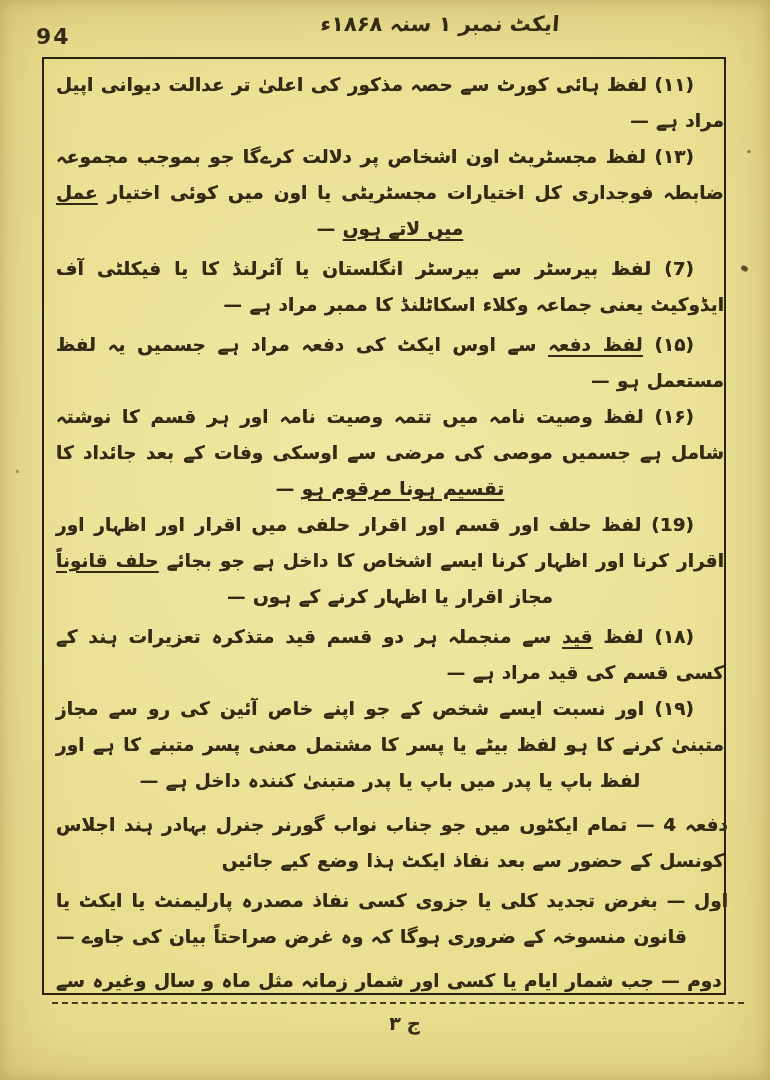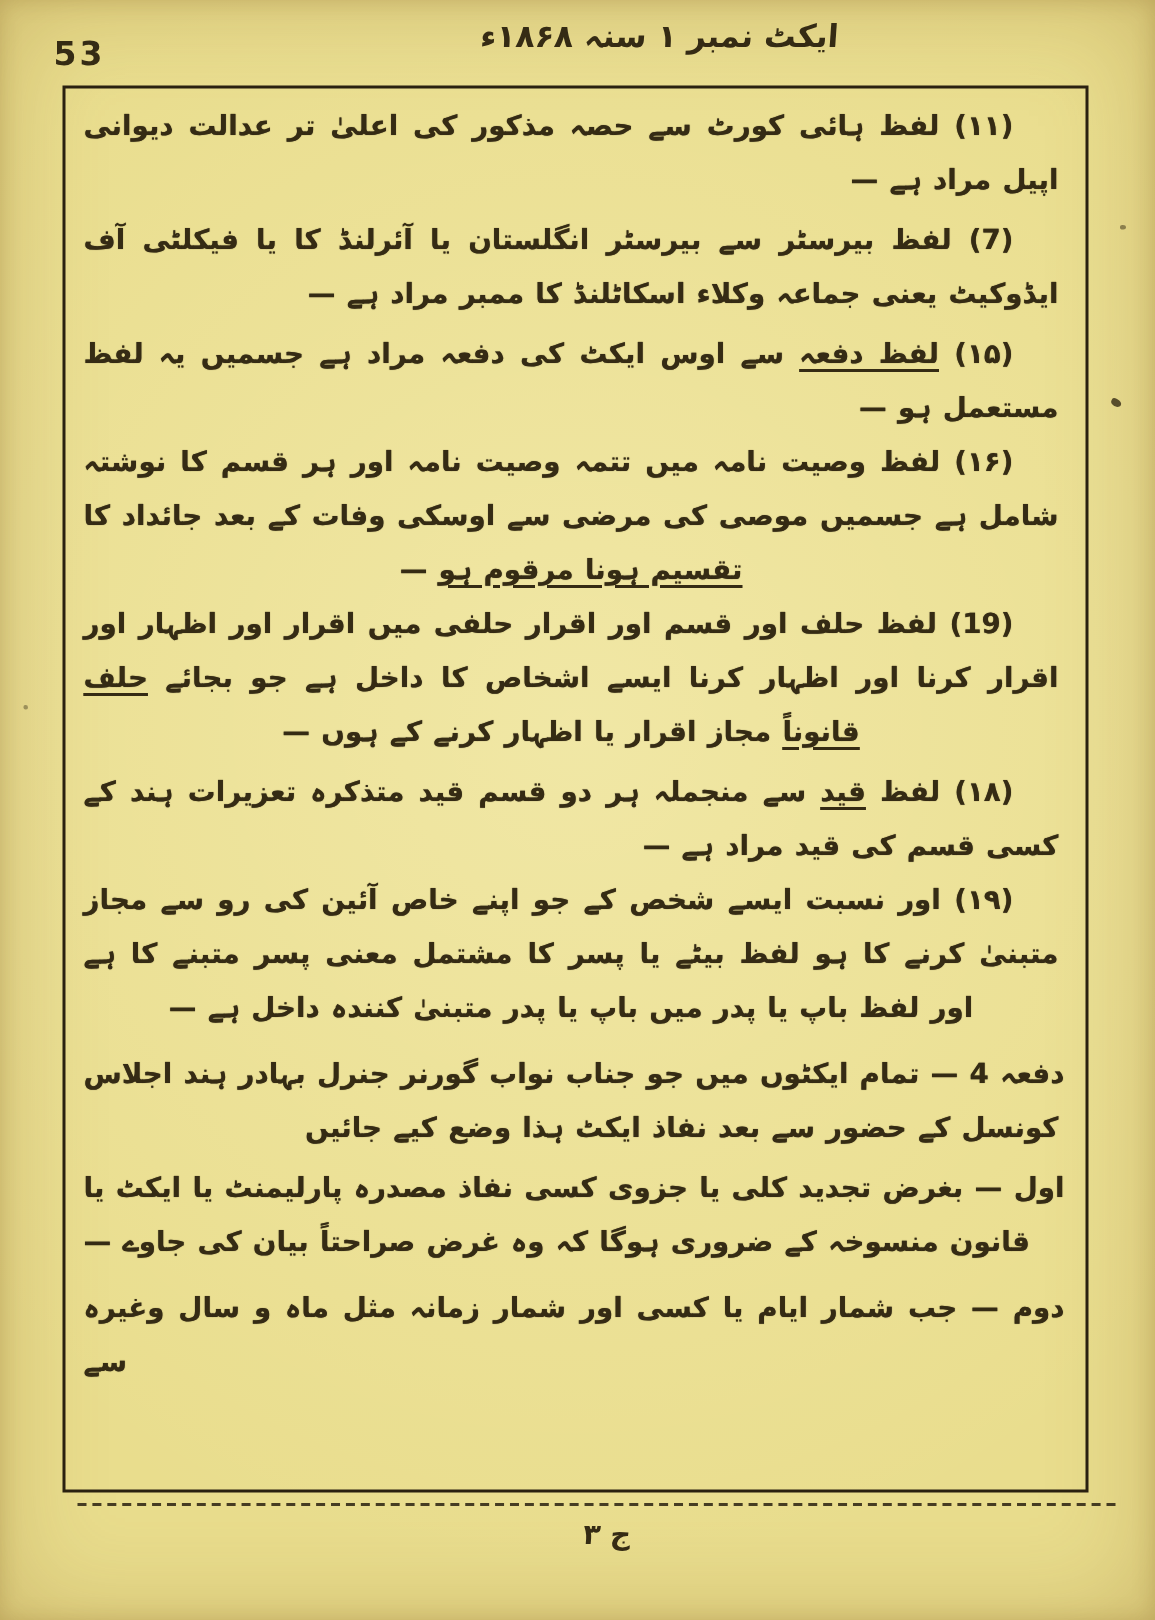--- a/index.html
+++ b/index.html
@@ -31,21 +31,21 @@
     position:absolute;top:12px;left:0;right:0;
     text-align:center;padding-left:110px;
     font-size:21px;font-weight:bold;
     transform:skewX(-4deg);
   }
   
   .frame{
     position:absolute;left:42px;top:57px;width:684px;height:938px;
     border:2px solid var(--rule);
     box-sizing:border-box;
-    padding:8px 18px 4px 12px;
+    padding:8px 0 4px 12px;
   }
   .clause{
     margin:0;direction:rtl;
     font-size:18.5px;line-height:36px;font-weight:bold;
     text-align:justify;
     text-shadow:0 0 .6px rgba(53,43,20,.8);
     word-spacing:1px;
   }
   .num{text-indent:30px;}
   .flush{text-indent:-4px;}
@@ -70,26 +70,27 @@
   .speck{position:absolute;background:var(--ink);border-radius:40% 60% 50% 50%;opacity:.8;}
   .speck.s1{left:741px;top:266px;width:7px;height:5px;transform:rotate(25deg);}
   .speck.s2{left:747px;top:150px;width:4px;height:3px;opacity:.5;}
   .speck.s3{left:16px;top:470px;width:3px;height:3px;opacity:.4;}
 </style>
 </head>
 <body>
 
 <div class="vignette"></div>
 
-<div class="folio">53</div>
+<div class="folio">94</div>
 
 <div class="running-head">ایکٹ نمبر ۱ سنہ ۱۸۶۸ء</div>
 
 <div class="frame">
   <p class="clause num last-right"><span>(۱۱) لفظ ہائی کورٹ سے حصہ مذکور کی اعلیٰ تر عدالت دیوانی اپیل مراد ہے —</span></p>
+  <p class="clause num last-center"><span>(۱۳) لفظ مجسٹریٹ اون اشخاص پر دلالت کرےگا جو بموجب مجموعہ ضابطہ فوجداری کل اختیارات مجسٹریٹی یا اون میں کوئی اختیار </span><span class="u">عمل میں لاتے ہوں</span><span> —</span></p>
   <p class="clause num last-right sp-sm"><span>(7) لفظ بیرسٹر سے بیرسٹر انگلستان یا آئرلنڈ کا یا فیکلٹی آف ایڈوکیٹ یعنی جماعہ وکلاء اسکاٹلنڈ کا ممبر مراد ہے —</span></p>
   <p class="clause num last-right sp-sm"><span>(۱۵) </span><span class="u">لفظ دفعہ</span><span> سے اوس ایکٹ کی دفعہ مراد ہے جسمیں یہ لفظ مستعمل ہو —</span></p>
   <p class="clause num last-center"><span>(۱۶) لفظ وصیت نامہ میں تتمہ وصیت نامہ اور ہر قسم کا نوشتہ شامل ہے جسمیں موصی کی مرضی سے اوسکی وفات کے بعد جائداد کا </span><span class="u">تقسیم ہونا مرقوم ہو</span><span> —</span></p>
   <p class="clause num last-center"><span>(19) لفظ حلف اور قسم اور اقرار حلفی میں اقرار اور اظہار اور اقرار کرنا اور اظہار کرنا ایسے اشخاص کا داخل ہے جو بجائے </span><span class="u">حلف قانوناً</span><span> مجاز اقرار یا اظہار کرنے کے ہوں —</span></p>
   <p class="clause num last-right sp-sm"><span>(۱۸) لفظ </span><span class="u">قید</span><span> سے منجملہ ہر دو قسم قید متذکرہ تعزیرات ہند کے کسی قسم کی قید مراد ہے —</span></p>
   <p class="clause num last-center"><span>(۱۹) اور نسبت ایسے شخص کے جو اپنے خاص آئین کی رو سے مجاز متبنیٰ کرنے کا ہو لفظ بیٹے یا پسر کا مشتمل معنی پسر متبنے کا ہے اور لفظ باپ یا پدر میں باپ یا پدر متبنیٰ کنندہ داخل ہے —</span></p>
   <p class="clause flush last-right sp-md"><span>دفعہ 4 — تمام ایکٹوں میں جو جناب نواب گورنر جنرل بہادر ہند اجلاس کونسل کے حضور سے بعد نفاذ ایکٹ ہذا وضع کیے جائیں</span></p>
   <p class="clause flush last-left sp-sm"><span>اول — بغرض تجدید کلی یا جزوی کسی نفاذ مصدرہ پارلیمنٹ یا ایکٹ یا قانون منسوخہ کے ضروری ہوگا کہ وہ غرض صراحتاً بیان کی جاوے —</span></p>
   <p class="clause flush last-left sp-md"><span>دوم — جب شمار ایام یا کسی اور شمار زمانہ مثل ماہ و سال وغیرہ سے </span></p>
 

